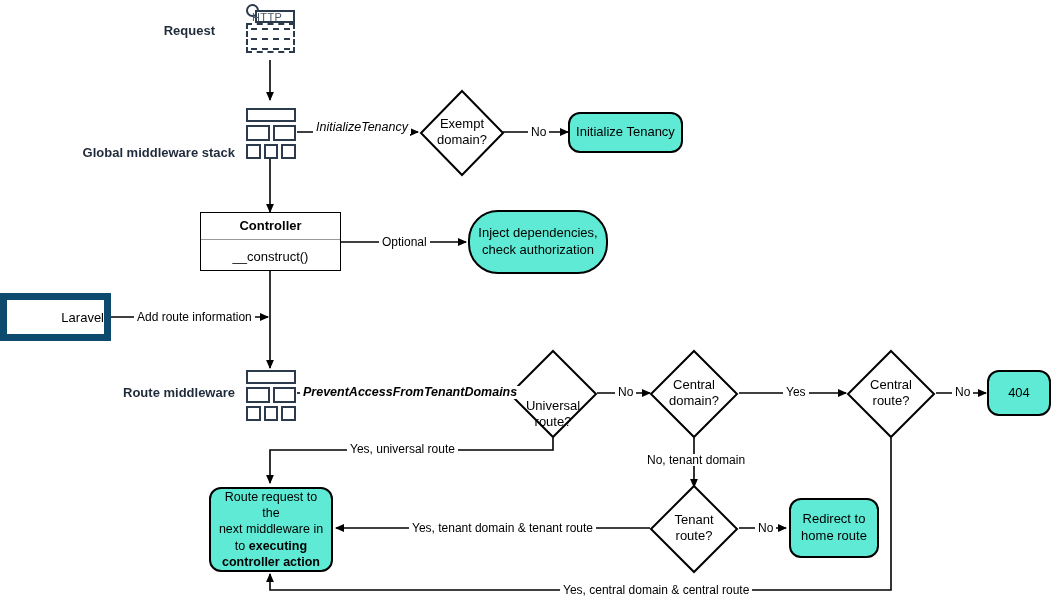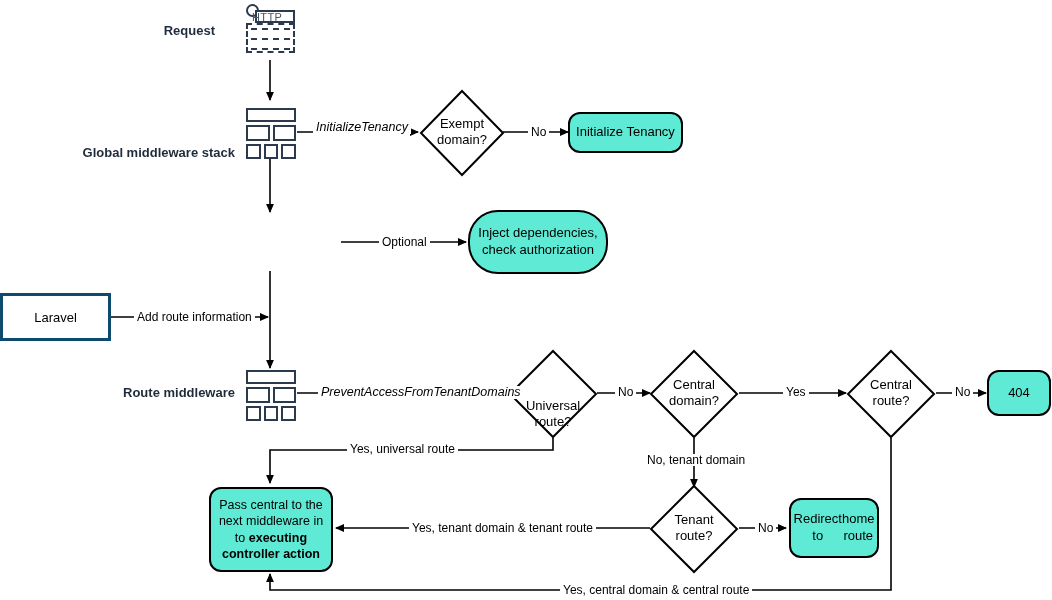--- a/index.html
+++ b/index.html
@@ -1,21 +1,21 @@
 <!DOCTYPE html>
 <html><head>
 <meta charset="utf-8">
 <style>
   html,body{margin:0;padding:0;background:#ffffff;}
   body{font-family:"Liberation Sans",sans-serif;}
   #canvas{position:relative;width:1052px;height:600px;background:#ffffff;overflow:hidden;}
   svg#wires{position:absolute;left:0;top:0;width:1052px;height:600px;}
   .node{position:absolute;box-sizing:border-box;}
   .rounded-box{border:2px solid #000;border-radius:12px;background:#5eead4;display:flex;align-items:center;justify-content:center;text-align:center;font-size:13px;color:#000;line-height:1.3;padding:4px 6px;}
-  .plain-box{border:3px solid #0c4a6e;background:#fff;display:flex;align-items:center;justify-content:center;text-align:center;font-size:13px;color:#000;}
+  .plain-box{border:7px solid #0c4a6e;background:#fff;display:flex;align-items:center;justify-content:flex-end;text-align:center;font-size:13px;color:#000;}
   .uml-box{border:1px solid #000;background:#fff;display:flex;flex-direction:column;font-size:13px;color:#000;}
   .uml-title{font-weight:bold;text-align:center;padding:5px 0 6px;border-bottom:1px solid #9a9a9a;}
   .uml-body{text-align:center;padding:9px 0;}
   .side-label{position:absolute;font-weight:bold;font-size:13px;color:#1f2b3a;white-space:nowrap;text-align:right;}
   .edge-label{position:absolute;font-size:12px;color:#000;background:#fff;padding:0 3px;white-space:nowrap;line-height:1;}
   .edge-label.ital{font-style:italic;font-size:12.5px;}
   .diamond-label{position:absolute;font-size:13px;color:#000;text-align:center;line-height:1.25;white-space:nowrap;}
   .bold{font-weight:bold;}
   .mw-icon{position:absolute;}
   .mw-row{display:flex;gap:3px;margin-bottom:3px;}
@@ -159,51 +159,55 @@
   </svg>
   <div class="diamond-label" style="left:648px;top:512px;width:92px;">
     <div>Tenant</div>
     <div>route?</div>
   </div>
 
   <div class="node rounded-box" style="left:568px;top:112px;width:115px;height:41px;">
     <span>Initialize Tenancy</span>
   </div>
 
+  <div class="node uml-box" style="left:200px;top:212px;width:141px;height:59px;">
+    <div class="uml-title">Controller</div>
+    <div class="uml-body">__construct()</div>
+  </div>
 
   <div class="node rounded-box" style="left:468px;top:210px;width:140px;height:64px;flex-direction:column;border-radius:30px;">
     <span>Inject dependencies,</span>
     <span>check authorization</span>
   </div>
 
   <div class="node plain-box" style="left:0px;top:293px;width:111px;height:48px;">
     <span>Laravel</span>
   </div>
 
   <div class="node rounded-box" style="left:987px;top:370px;width:64px;height:46px;">
     <span>404</span>
   </div>
 
-  <div class="node rounded-box" style="left:789px;top:498px;width:90px;height:60px;flex-direction:row;">
+  <div class="node rounded-box" style="left:789px;top:498px;width:90px;height:60px;flex-direction:column;">
     <span>Redirect to</span>
     <span>home route</span>
   </div>
 
   <div class="node rounded-box" style="left:209px;top:487px;width:124px;height:85px;flex-direction:column;font-size:12.5px;">
-    <span>Pass central to the</span>
+    <span>Route request to the</span>
     <span>next middleware in</span>
     <span><span>to </span><span class="bold">executing</span></span>
     <span class="bold">controller action</span>
   </div>
 
   <div class="edge-label ital" style="left:313px;top:121px;">InitializeTenancy</div>
   <div class="edge-label" style="left:528px;top:126px;">No</div>
   <div class="edge-label" style="left:379px;top:236px;">Optional</div>
   <div class="edge-label" style="left:134px;top:311px;">Add route information</div>
-  <div class="edge-label ital" style="left:318px;top:386px;">PreventAccessFromTenantDomains</div>
+  <div class="edge-label ital" style="left:300px;top:386px;font-weight:bold;">PreventAccessFromTenantDomains</div>
   <div class="edge-label" style="left:615px;top:386px;">No</div>
   <div class="edge-label" style="left:783px;top:386px;">Yes</div>
   <div class="edge-label" style="left:952px;top:386px;">No</div>
   <div class="edge-label" style="left:644px;top:454px;">No, tenant domain</div>
   <div class="edge-label" style="left:347px;top:443px;">Yes, universal route</div>
   <div class="edge-label" style="left:409px;top:522px;">Yes, tenant domain &amp; tenant route</div>
   <div class="edge-label" style="left:755px;top:522px;">No</div>
   <div class="edge-label" style="left:560px;top:584px;">Yes, central domain &amp; central route</div>
 
 </div>

